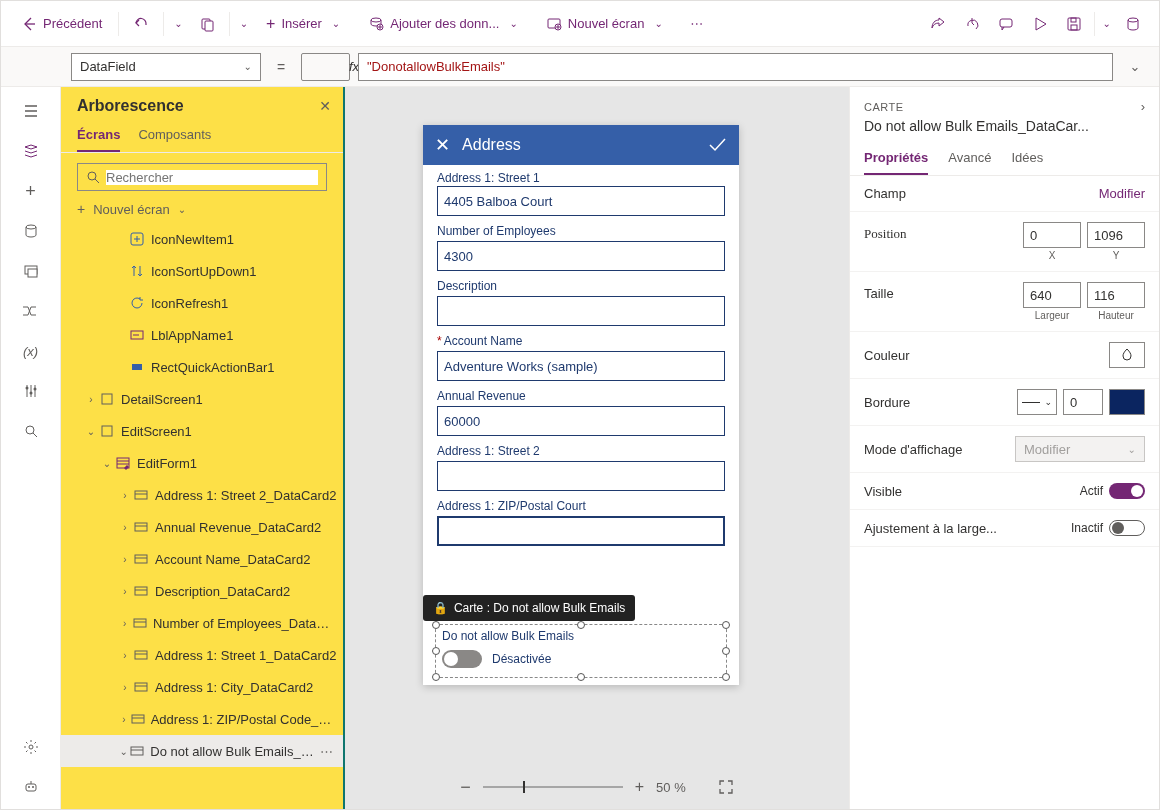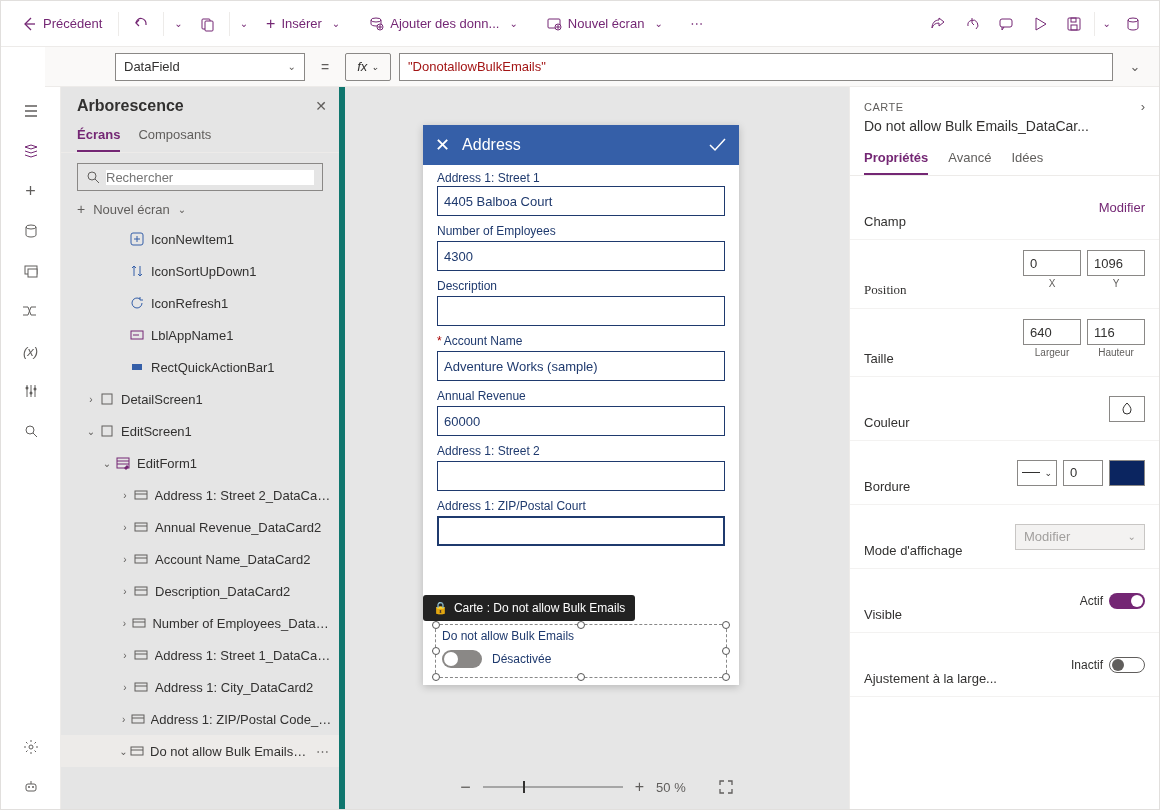--- a/index.html
+++ b/index.html
@@ -7,37 +7,37 @@
 
 
 .toolbar { height: 46px; display: flex; align-items: center; padding: 0 10px; border-bottom: 1px solid #edebe9; gap: 4px; }
 .tb-btn { display: flex; align-items: center; gap: 6px; padding: 6px 10px; border-radius: 2px; color: #742774; cursor: pointer; }
 .tb-sep { width: 1px; height: 24px; background: #edebe9; margin: 0 2px; }
 .tb-chev { color: #742774; font-size: 10px; padding: 4px; }
 .tb-right { margin-left: auto; display: flex; align-items: center; gap: 2px; }
 .tb-icon { width: 32px; height: 32px; display: flex; align-items: center; justify-content: center; color: #742774; cursor: pointer; }
 
 
-.formula-row { height: 40px; display: flex; align-items: center; padding: 0 10px 0 70px; gap: 8px; border-bottom: 1px solid #edebe9; background: #faf9f8; margin-left: 44px; }
+.formula-row { height: 40px; display: flex; align-items: center; padding: 0 10px 0 70px; gap: 8px; border-bottom: 1px solid #edebe9; background: #faf9f8; }
 .prop-select { width: 190px; height: 28px; border: 1px solid #8a8886; background: #fff; padding: 0 8px; display: flex; align-items: center; justify-content: space-between; }
 .eq { width: 24px; text-align: center; color: #605e5c; font-size: 14px; }
-.fx { width: 46px; height: 28px; border: 1px solid #8a8886; border-radius: 2px; display: flex; align-items: center; justify-content: center; gap: 4px; font-style: italic; }
+.fx { width: 46px; height: 28px; border: 1px solid #8a8886; border-radius: 2px; display: flex; align-items: center; justify-content: space-between; gap: 4px; font-style: italic; padding-left: 47px; }
 .formula-input { flex: 1; height: 28px; border: 1px solid #8a8886; padding: 0 8px; display: flex; align-items: center; font-family: Consolas, monospace; font-size: 13px; background: #fff; }
 .formula-str { color: #a31515; }
 .expand-chev { width: 28px; height: 28px; display: flex; align-items: center; justify-content: center; color: #605e5c; cursor: pointer; }
 
 
 .main { display: flex; height: calc(100% - 86px); }
 .leftrail { width: 60px; border-right: 1px solid #edebe9; display: flex; flex-direction: column; align-items: center; padding-top: 6px; }
 .rail-btn { width: 36px; height: 36px; display: flex; align-items: center; justify-content: center; color: #605e5c; cursor: pointer; margin-bottom: 4px; }
 .rail-btn.active { color: #742774; }
 .rail-spacer { flex: 1; }
 
 
-.tree-panel { width: 284px; border-right: 6px solid #0f766e; display: flex; flex-direction: column; overflow: hidden; background: #e5e5e5; }
+.tree-panel { width: 284px; border-right: 2px solid #0f766e; display: flex; flex-direction: column; overflow: hidden; background: #fde047; }
 .tree-header { display: flex; align-items: center; justify-content: space-between; padding: 10px 12px 4px 16px; }
 .tree-title { font-size: 16px; font-weight: 600; }
 .tree-close { color: #605e5c; cursor: pointer; font-size: 14px; }
 .tree-tabs { display: flex; gap: 18px; padding: 0 16px; border-bottom: 1px solid #edebe9; }
 .tree-tab { padding: 8px 0; color: #605e5c; cursor: pointer; font-size: 13px; }
 .tree-tab.active { color: #742774; border-bottom: 2px solid #742774; font-weight: 600; }
 .tree-search { margin: 10px 16px 6px 16px; height: 28px; border: 1px solid #8a8886; display: flex; align-items: center; padding: 0 8px; gap: 6px; }
 .tree-search input { border: none; outline: none; flex: 1; font-size: 13px; }
 .tree-newscreen { display: flex; align-items: center; gap: 8px; padding: 4px 16px 6px 16px; color: #605e5c; cursor: pointer; }
 .tree-list { flex: 1; overflow-y: auto; overflow-x: hidden; }
@@ -79,21 +79,21 @@
 
 
 .props { width: 310px; border-left: 1px solid #edebe9; display: flex; flex-direction: column; background: #fff; overflow-y: auto; }
 .props-eyebrow-row { display: flex; align-items: center; justify-content: space-between; padding: 12px 14px 2px 14px; }
 .props-eyebrow { font-size: 11px; color: #605e5c; letter-spacing: 0.5px; }
 .props-title { padding: 2px 14px 8px 14px; font-size: 14px; color: #323130; overflow: hidden; text-overflow: ellipsis; white-space: nowrap; }
 .props-tabs { display: flex; gap: 20px; padding: 0 14px; border-bottom: 1px solid #edebe9; }
 .props-tab { padding: 8px 0; color: #605e5c; cursor: pointer; font-size: 13px; }
 .props-tab.active { color: #742774; border-bottom: 2px solid #742774; font-weight: 600; }
 .prop-row { display: flex; align-items: center; justify-content: space-between; padding: 10px 14px; border-bottom: 1px solid #f3f2f1; font-size: 13px; }
-.prop-row .label { color: #323130; margin-top: 28px; }
+.prop-row .label { color: #323130; }
 .prop-link { color: #742774; cursor: pointer; }
 .xy-group { display: flex; gap: 6px; }
 .xy-box { width: 58px; height: 26px; border: 1px solid #8a8886; padding: 0 6px; display: flex; align-items: center; }
 .xy-cap { font-size: 10px; color: #605e5c; text-align: center; margin-top: 2px; }
 .xy-col { display: flex; flex-direction: column; }
 .color-well { width: 36px; height: 26px; border: 1px solid #8a8886; display: flex; align-items: center; justify-content: center; }
 .border-row { display: flex; gap: 6px; align-items: center; }
 .border-style { width: 40px; height: 26px; border: 1px solid #8a8886; display: flex; align-items: center; justify-content: space-between; padding: 0 4px; }
 .border-line { width: 18px; height: 1px; background: #323130; }
 .border-w { width: 40px; height: 26px; border: 1px solid #8a8886; padding: 0 6px; display: flex; align-items: center; }

